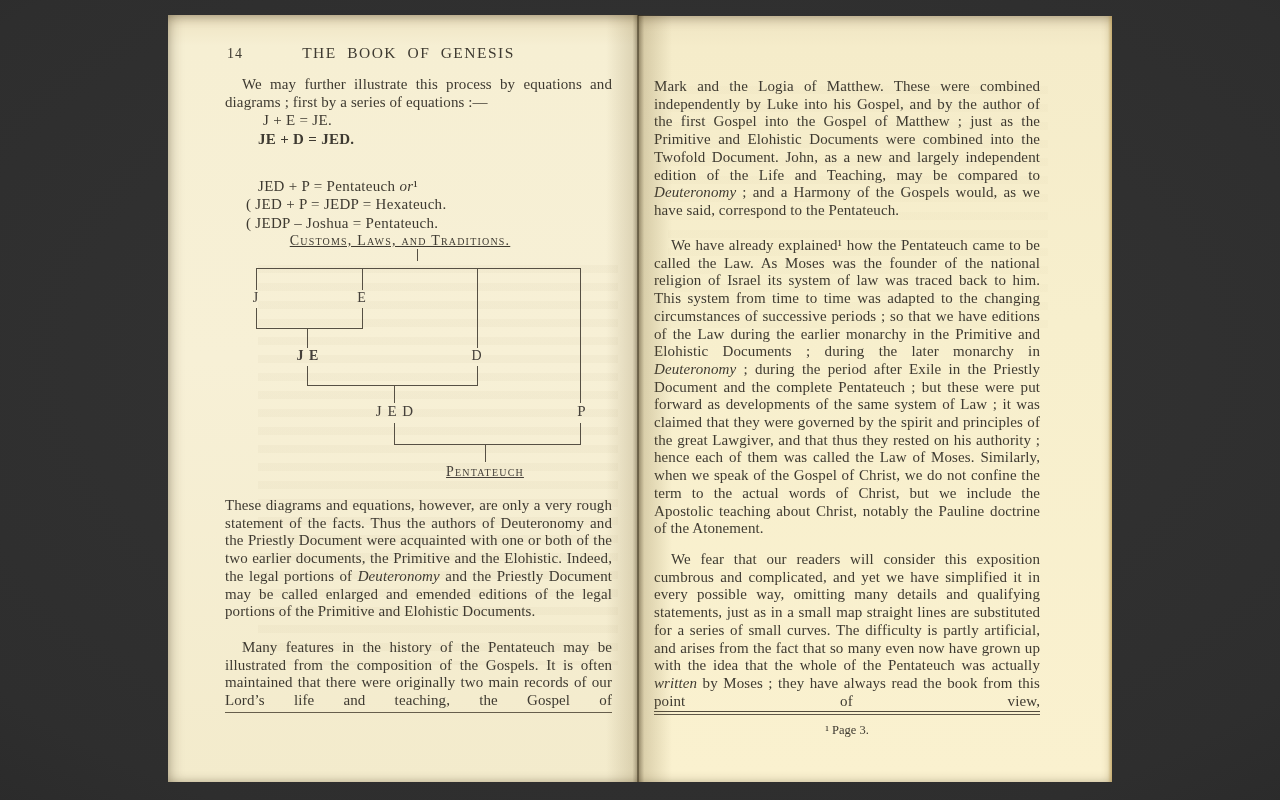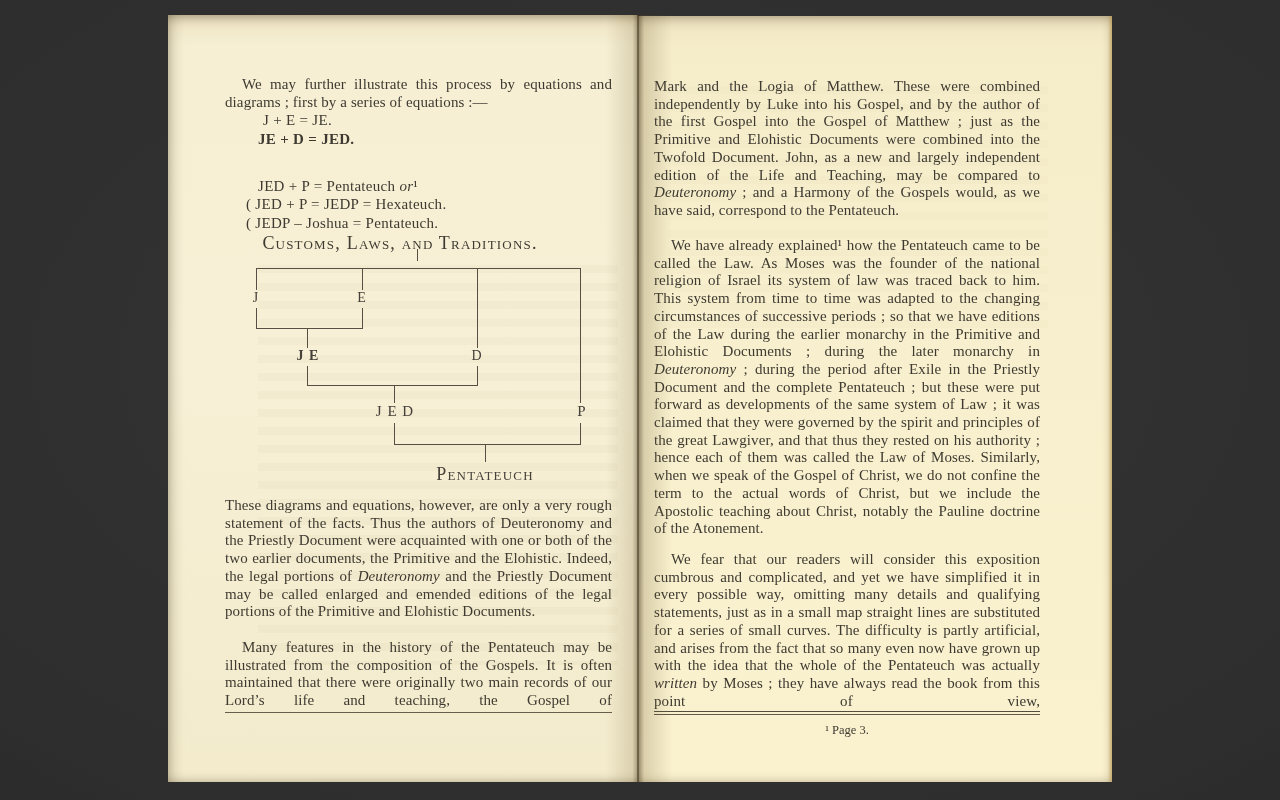--- a/index.html
+++ b/index.html
@@ -36,31 +36,35 @@
   .pagenum{font-size:14px;letter-spacing:1px;}
   .eq{font-size:15px;line-height:18.8px;letter-spacing:.3px;}
   .rule{border-top:1px solid #665e4c;height:0;}
   .rule2{height:2px;border-top:1px solid #544d3e;border-bottom:1px solid #5f5747;}
   .footnote{font-size:12.5px;text-align:center;}
   .diagram{position:absolute;left:0;top:218px;width:470px;height:252px;}
   .dl{position:absolute;background:#565044;}
   .dl.v{width:1px;}
   .dl.h{height:1px;}
   .dnode{position:absolute;transform:translateX(-50%);font-size:14px;letter-spacing:1px;white-space:nowrap;color:#45403a;}
-  .sc{font-variant:small-caps;letter-spacing:1.2px;font-size:18px;white-space:nowrap;}
+  .sc{font-variant:small-caps;letter-spacing:1.2px;font-size:14px;white-space:nowrap;text-decoration:underline;}
   .diag-title{position:absolute;left:232px;top:0;transform:translateX(-50%);}
 </style>
 </head>
 <body>
 
 <div class="spread">
 
   <div class="page page-left">
     <div class="bleed" style="left:90px;top:250px;width:360px;height:400px;"></div>
 
+    <div class="abs" style="left:57px;top:29px;width:387px;">
+      <span class="pagenum abs" style="left:2px;top:2px;">14</span>
+      <div class="header-row" style="text-align:center;padding-right:20px;">THE BOOK OF GENESIS</div>
+    </div>
 
     <div class="abs body-text indent" style="left:57px;top:61px;width:387px;"><span>We may further illustrate this process by equations and diagrams ; first by a series of equations :—</span></div>
 
     <div class="abs" style="left:78px;top:96px;">
       <div class="eq" style="padding-left:17px;"><span>J + E = JE.</span></div>
       <div class="eq" style="padding-left:12px;font-weight:bold;"><span>JE + D = JED.</span></div>
       <div class="eq" style="padding-left:12px;margin-top:28px;"><span>JED + P = Pentateuch </span><span class="it">or</span><span>¹</span></div>
       <div class="eq"><span>( JED + P = JEDP = Hexateuch.</span></div>
       <div class="eq"><span>( JEDP – Joshua = Pentateuch.</span></div>
     </div>

